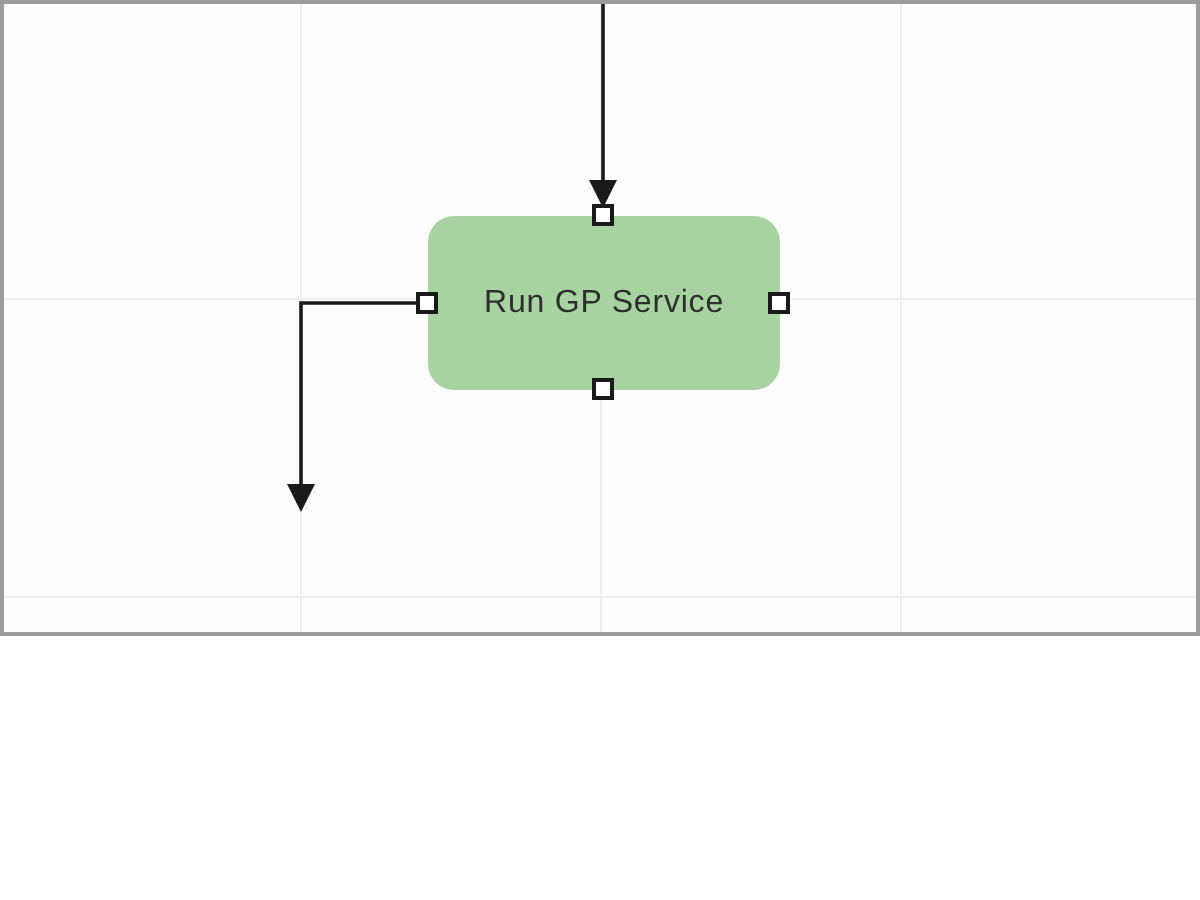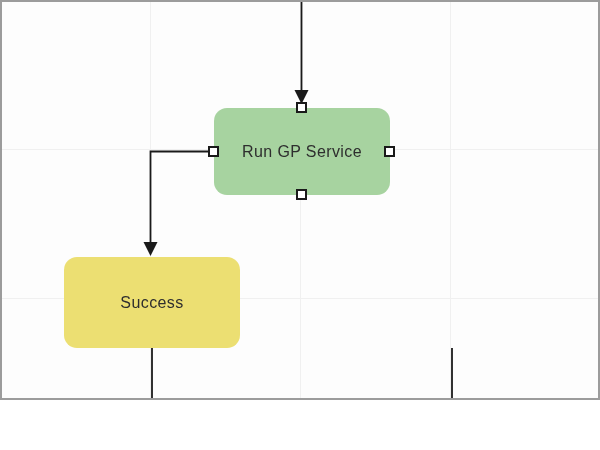--- a/index.html
+++ b/index.html
@@ -1,21 +1,21 @@
 <!DOCTYPE html>
 <html><head>
 <meta charset="utf-8">
 <style>
   html, body { margin: 0; padding: 0; }
   body { font-family: "Liberation Sans", sans-serif; }
 
   .stage {
     position: relative;
     width: 600px;
-    height: 400px;
+    height: 318px;
     box-sizing: border-box;
     border: 2px solid #9c9c9c;
     overflow: hidden;
     background: #fdfdfd;
   }
 
   
   .gridline { position: absolute; background: #f0f0f0; }
   .gridline.v { top: 0; bottom: 0; width: 1px; }
   .gridline.h { left: 0; right: 0; height: 1px; }
@@ -93,23 +93,20 @@
 
     <g>
       <line x1="450" y1="346" x2="450" y2="450" style="stroke: rgb(26, 26, 26);"></line>
     </g>
   </svg>
 
   <div class="node node-run-gp" style="background-color: rgb(167, 211, 160); color: rgb(46, 46, 46);">
     <span>Run GP Service</span>
   </div>
 
-  <div class="node node-success" style="background-color: rgb(236, 223, 114); color: rgb(46, 46, 46);">
-    <span>Success</span>
-  </div>
 
 
   <div class="handle handle-top" style="background-color: rgb(255, 255, 255); border-color: rgb(26, 26, 26);"></div>
   <div class="handle handle-bottom" style="background-color: rgb(255, 255, 255); border-color: rgb(26, 26, 26);"></div>
   <div class="handle handle-left" style="background-color: rgb(255, 255, 255); border-color: rgb(26, 26, 26);"></div>
   <div class="handle handle-right" style="background-color: rgb(255, 255, 255); border-color: rgb(26, 26, 26);"></div>
 
 </div>
 
 </body></html>

